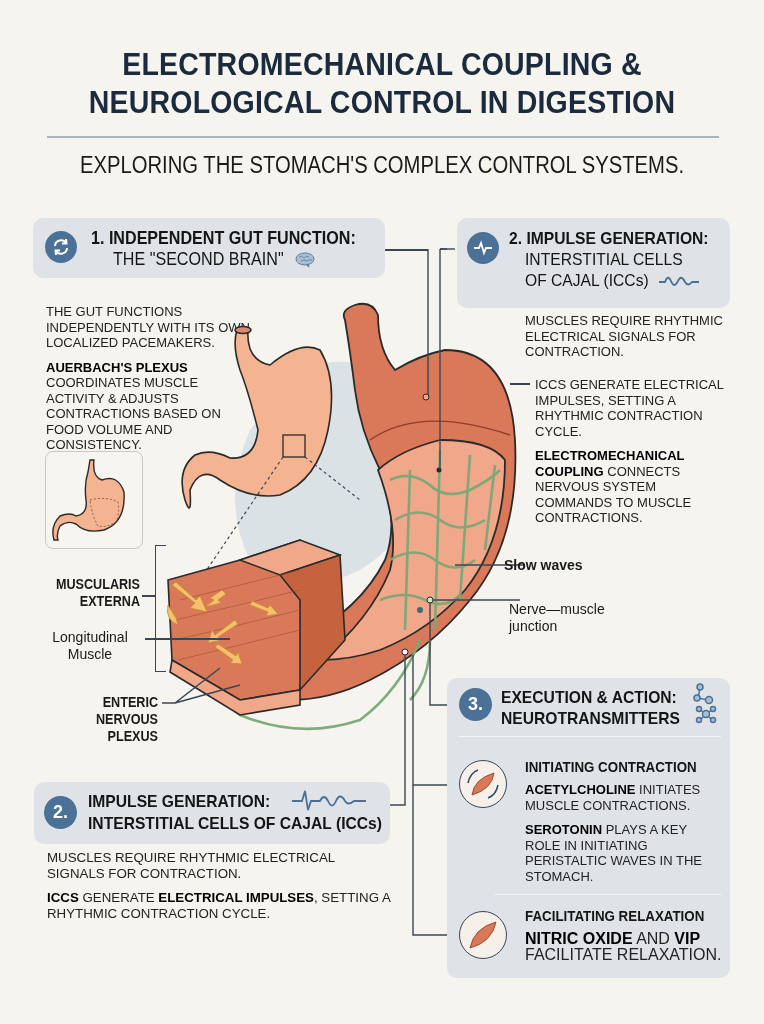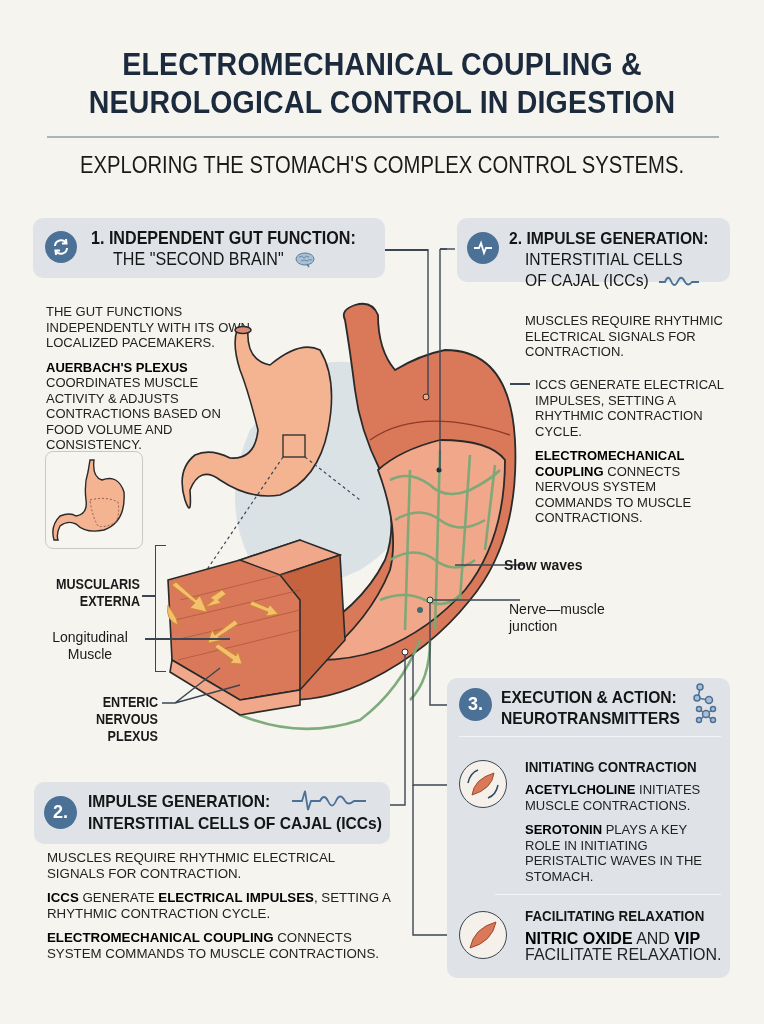--- a/index.html
+++ b/index.html
@@ -69,21 +69,21 @@
     </span>
   </div>
 </div>
 <div class="line" style="left:385px; top:249px; width:43px; height:1.5px;"></div>
 
 <div class="body-text" style="left:46px; top:304px; width:210px;">
   <p>THE GUT FUNCTIONS INDEPENDENTLY WITH ITS OWN LOCALIZED PACEMAKERS.</p>
   <p><b>AUERBACH'S PLEXUS</b><br><span>COORDINATES MUSCLE ACTIVITY &amp; ADJUSTS CONTRACTIONS BASED ON FOOD VOLUME AND CONSISTENCY.</span></p>
 </div>
 
-<div class="card" style="left:457px; top:218px; width:273px; height:64px;">
+<div class="card" style="left:457px; top:218px; width:273px; height:90px;">
   <div class="badge" style="left:10px; top:14px; width:32px; height:32px;">
     <svg width="20" height="14" viewBox="0 0 20 14" style="position:static">
       <path d="M1 7 L6 7 L8 2 L11 12 L13 7 L19 7" fill="none" stroke="#fff" stroke-width="1.8"></path>
     </svg>
   </div>
   <div class="hbold" style="position:absolute; left:52px; top:11px; font-size:17px; transform:scaleX(0.92); transform-origin:left;">2. IMPULSE GENERATION:</div>
   <div class="hreg" style="position:absolute; left:68px; top:32px; font-size:17px; transform:scaleX(0.92); transform-origin:left;">INTERSTITIAL CELLS</div>
   <div style="position:absolute; left:68px; top:53px; display:flex; align-items:center;justify-content:space-between;">
     <span class="hreg" style="font-size:17px; display:inline-block; transform:scaleX(0.92); transform-origin:left;">OF CAJAL (ICCs)</span>
     <span style="display:inline-block; width:42px; height:16px; position:relative;">
@@ -257,14 +257,13 @@
   <div class="hbold" style="position:absolute; left:54px; top:10px; font-size:17px; transform:scaleX(0.92); transform-origin:left;">IMPULSE GENERATION:</div>
   <div class="hbold" style="position:absolute; left:54px; top:32px; font-size:17px; transform:scaleX(0.92); transform-origin:left;">INTERSTITIAL CELLS OF CAJAL (ICCs)</div>
   <svg width="80" height="24" viewBox="0 0 80 24" style="left:256px; top:6px;">
     <path d="M2 13 L12 13 L15 3 L18 22 L21 13 L30 13 Q34 5 38 13 Q42 22 46 13 Q50 4 55 13 Q58 18 64 13 L76 13" fill="none" stroke="#4c7196" stroke-width="1.8"></path>
   </svg>
 </div>
 
 <div class="body-text" style="left:47px; top:850px; width:345px; font-size:13.3px;">
   <p>MUSCLES REQUIRE RHYTHMIC ELECTRICAL SIGNALS FOR CONTRACTION.</p>
   <p><b>ICCs</b><span> GENERATE </span><b>ELECTRICAL IMPULSES</b><span>, SETTING A RHYTHMIC CONTRACTION CYCLE.</span></p>
-  <p><b>ELECTROMECHANICAL COUPLING</b><span> CONNECTS SYSTEM COMMANDS TO MUSCLE CONTRACTIONS.</span></p>
 </div>
 
 </body></html>

